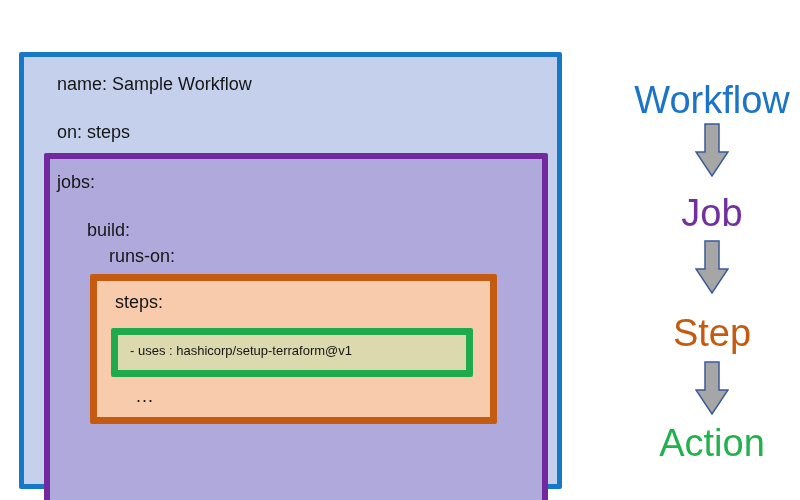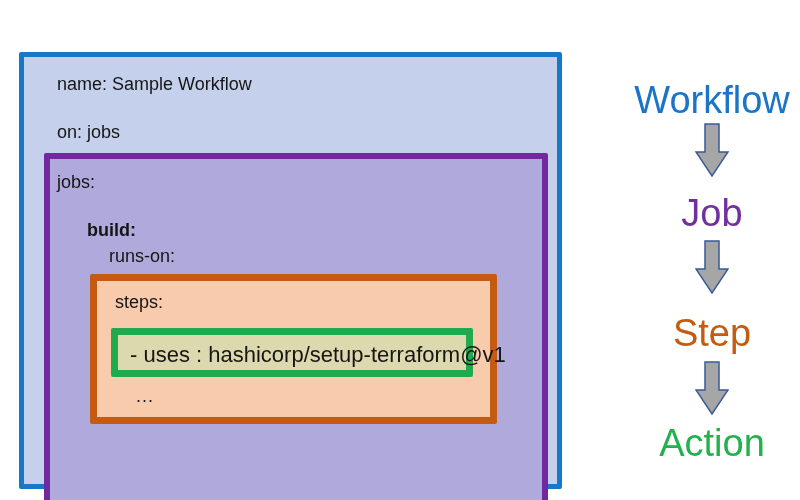--- a/index.html
+++ b/index.html
@@ -14,24 +14,24 @@
   #jobs-box{left:20px;top:96px;width:504px;height:356px;
     border:6px solid var(--jobs_box_border);background:var(--jobs_box_fill);}
   #steps-box{left:40px;top:115px;width:407px;height:150px;
     border:7px solid var(--steps_box_border);background:var(--steps_box_fill);}
   #action-box{left:14px;top:47px;width:362px;height:49px;
     border:7px solid var(--action_box_border);background:var(--action_box_fill);}
   .yaml-line{position:absolute;font-size:18px;line-height:1;white-space:pre;}
   #line-name{left:33px;top:18px;}
   #line-on{left:33px;top:66px;}
   #line-jobs{left:7px;top:14px;}
-  #line-build{left:37px;top:62px;font-weight:bold;}
+  #line-build{left:37px;top:62px;}
   #line-runs-on{left:59px;top:88px;text-align:center;}
   #line-steps{left:18px;top:12px;}
-  #line-uses{left:12px;top:9px;font-size:22px;}
+  #line-uses{left:12px;top:9px;font-size:13px;}
   #line-ellipsis{left:39px;top:106px;letter-spacing:1px;}
   #legend{position:absolute;left:602px;top:0;width:220px;height:500px;}
   .legend-label{position:absolute;width:100%;text-align:center;
     font-size:38px;line-height:1.1;}
   #legend-label-workflow{top:80px;color:var(--legend_workflow);}
   #legend-label-job{top:193px;color:var(--legend_job);}
   #legend-label-step{top:313px;color:var(--legend_step);}
   #legend-label-action{top:423px;color:var(--legend_action);}
   .legend-arrow{position:absolute;left:0;width:100%;text-align:center;}
   #legend-arrow-1{top:123px;}
@@ -40,21 +40,21 @@
   .legend-arrow svg{display:inline-block;}
   .legend-arrow polygon{fill:var(--arrow_fill);stroke:var(--arrow_stroke);stroke-width:1.5;}
 </style>
 </head>
 <body>
 
 <div id="canvas">
 
   <div id="workflow-box" class="box">
     <div class="yaml-line" id="line-name">name: Sample Workflow</div>
-    <div class="yaml-line" id="line-on">on: jobs</div>
+    <div class="yaml-line" id="line-on">on: steps</div>
 
     <div id="jobs-box" class="box">
       <div class="yaml-line" id="line-jobs">jobs:</div>
       <div class="yaml-line" id="line-build">build:</div>
       <div class="yaml-line" id="line-runs-on">runs-on:</div>
 
       <div id="steps-box" class="box">
         <div class="yaml-line" id="line-steps">steps:</div>
 
         <div id="action-box" class="box">

